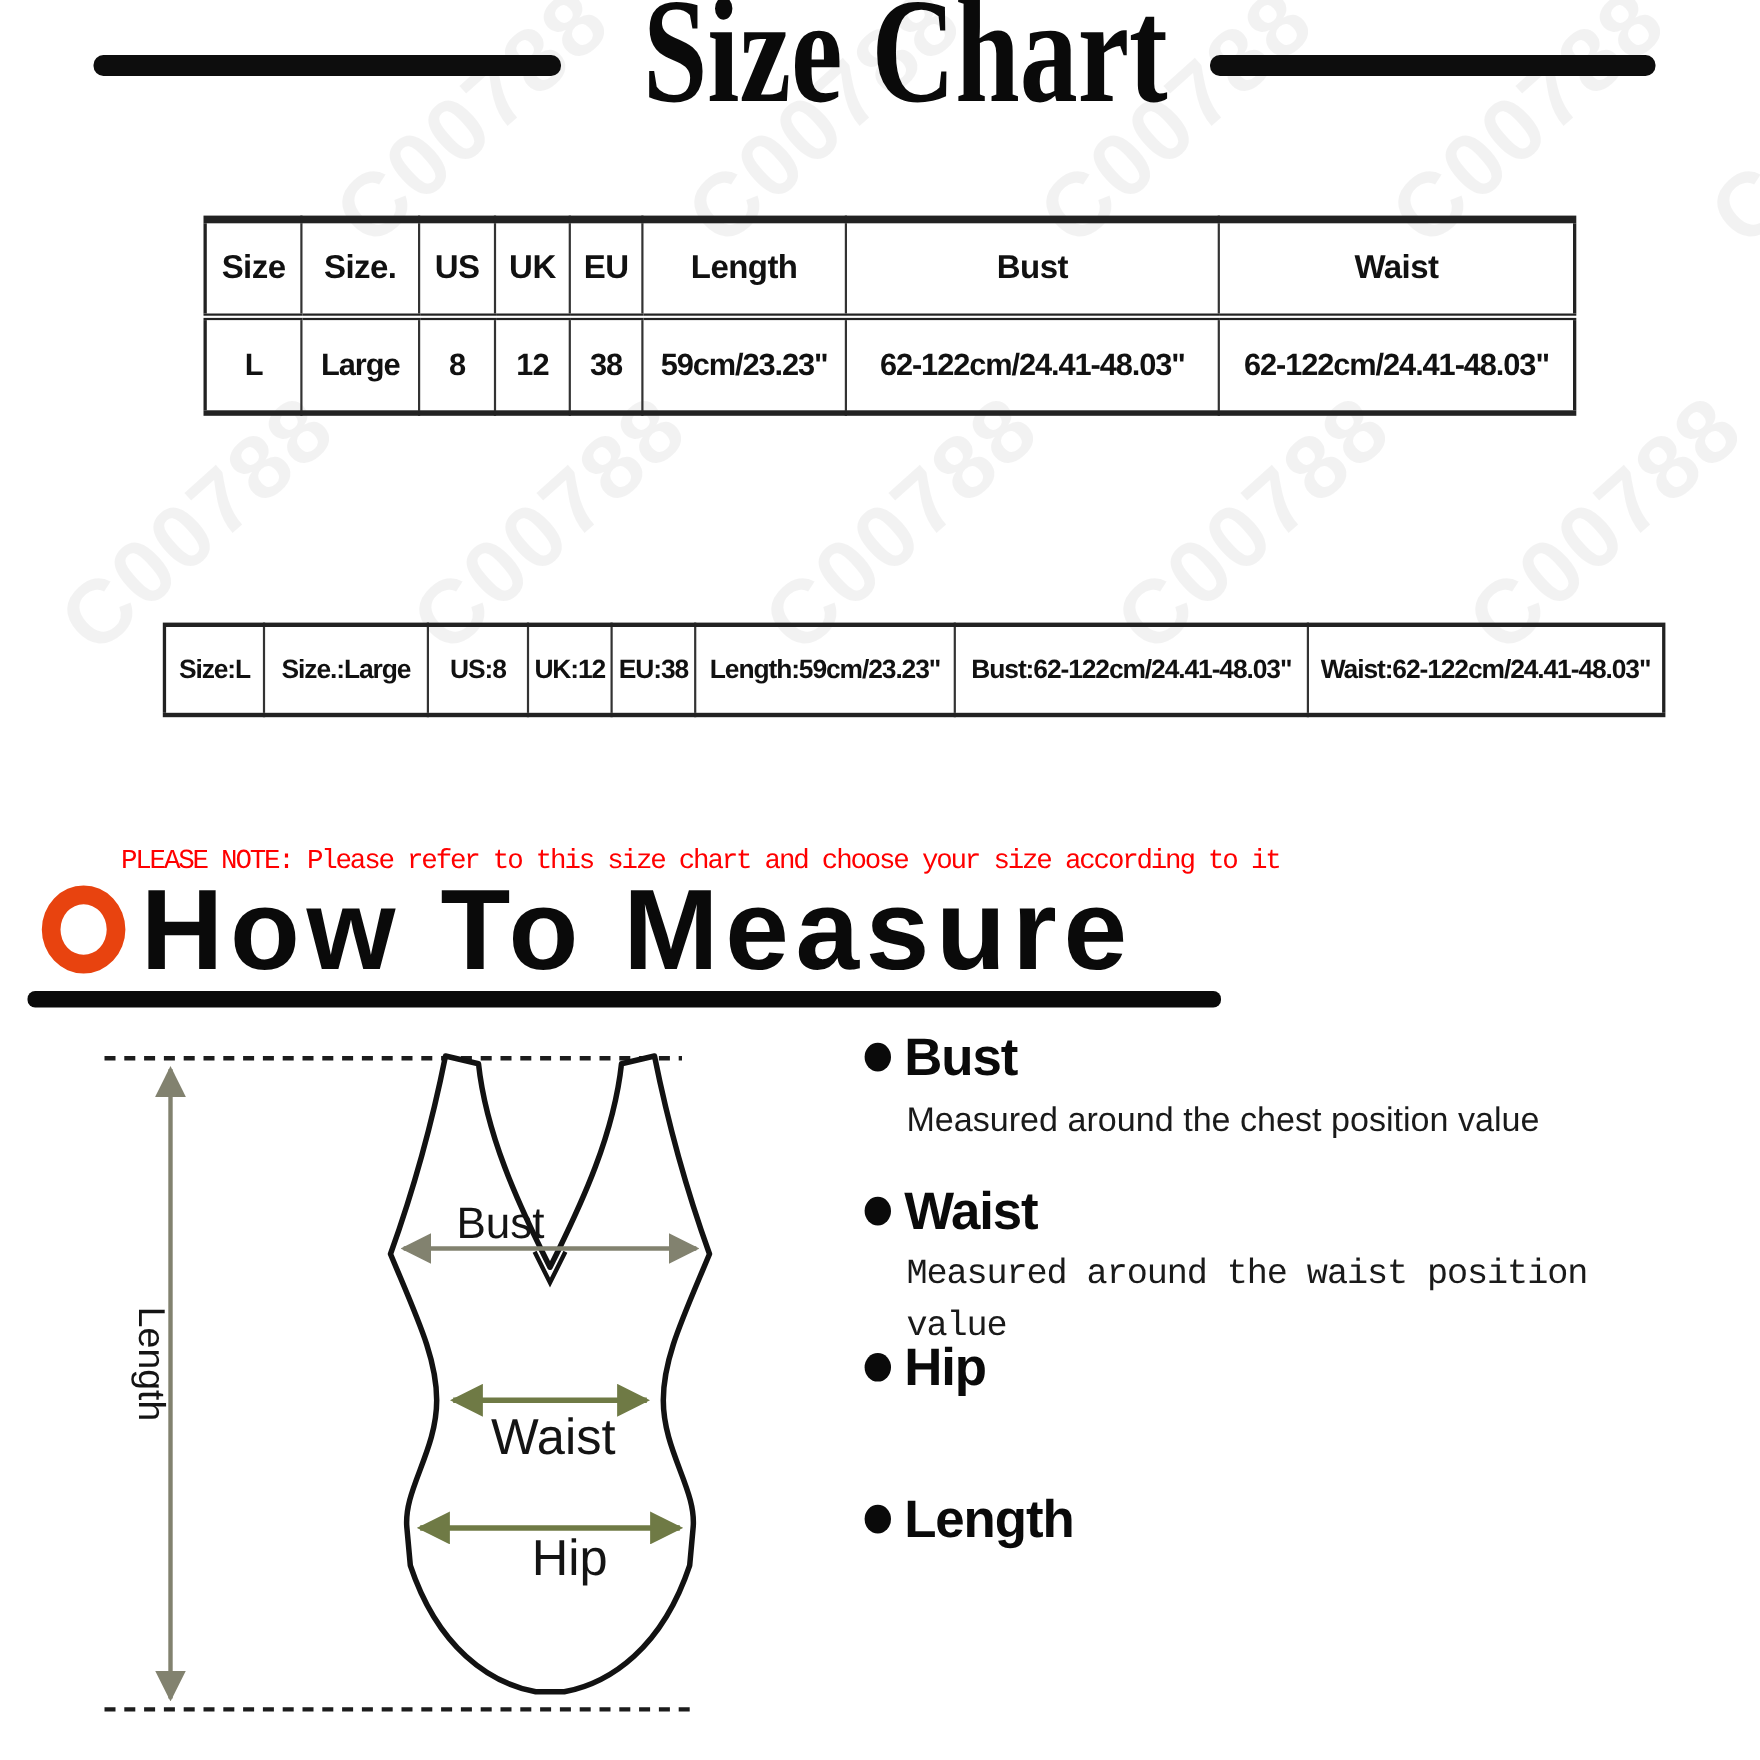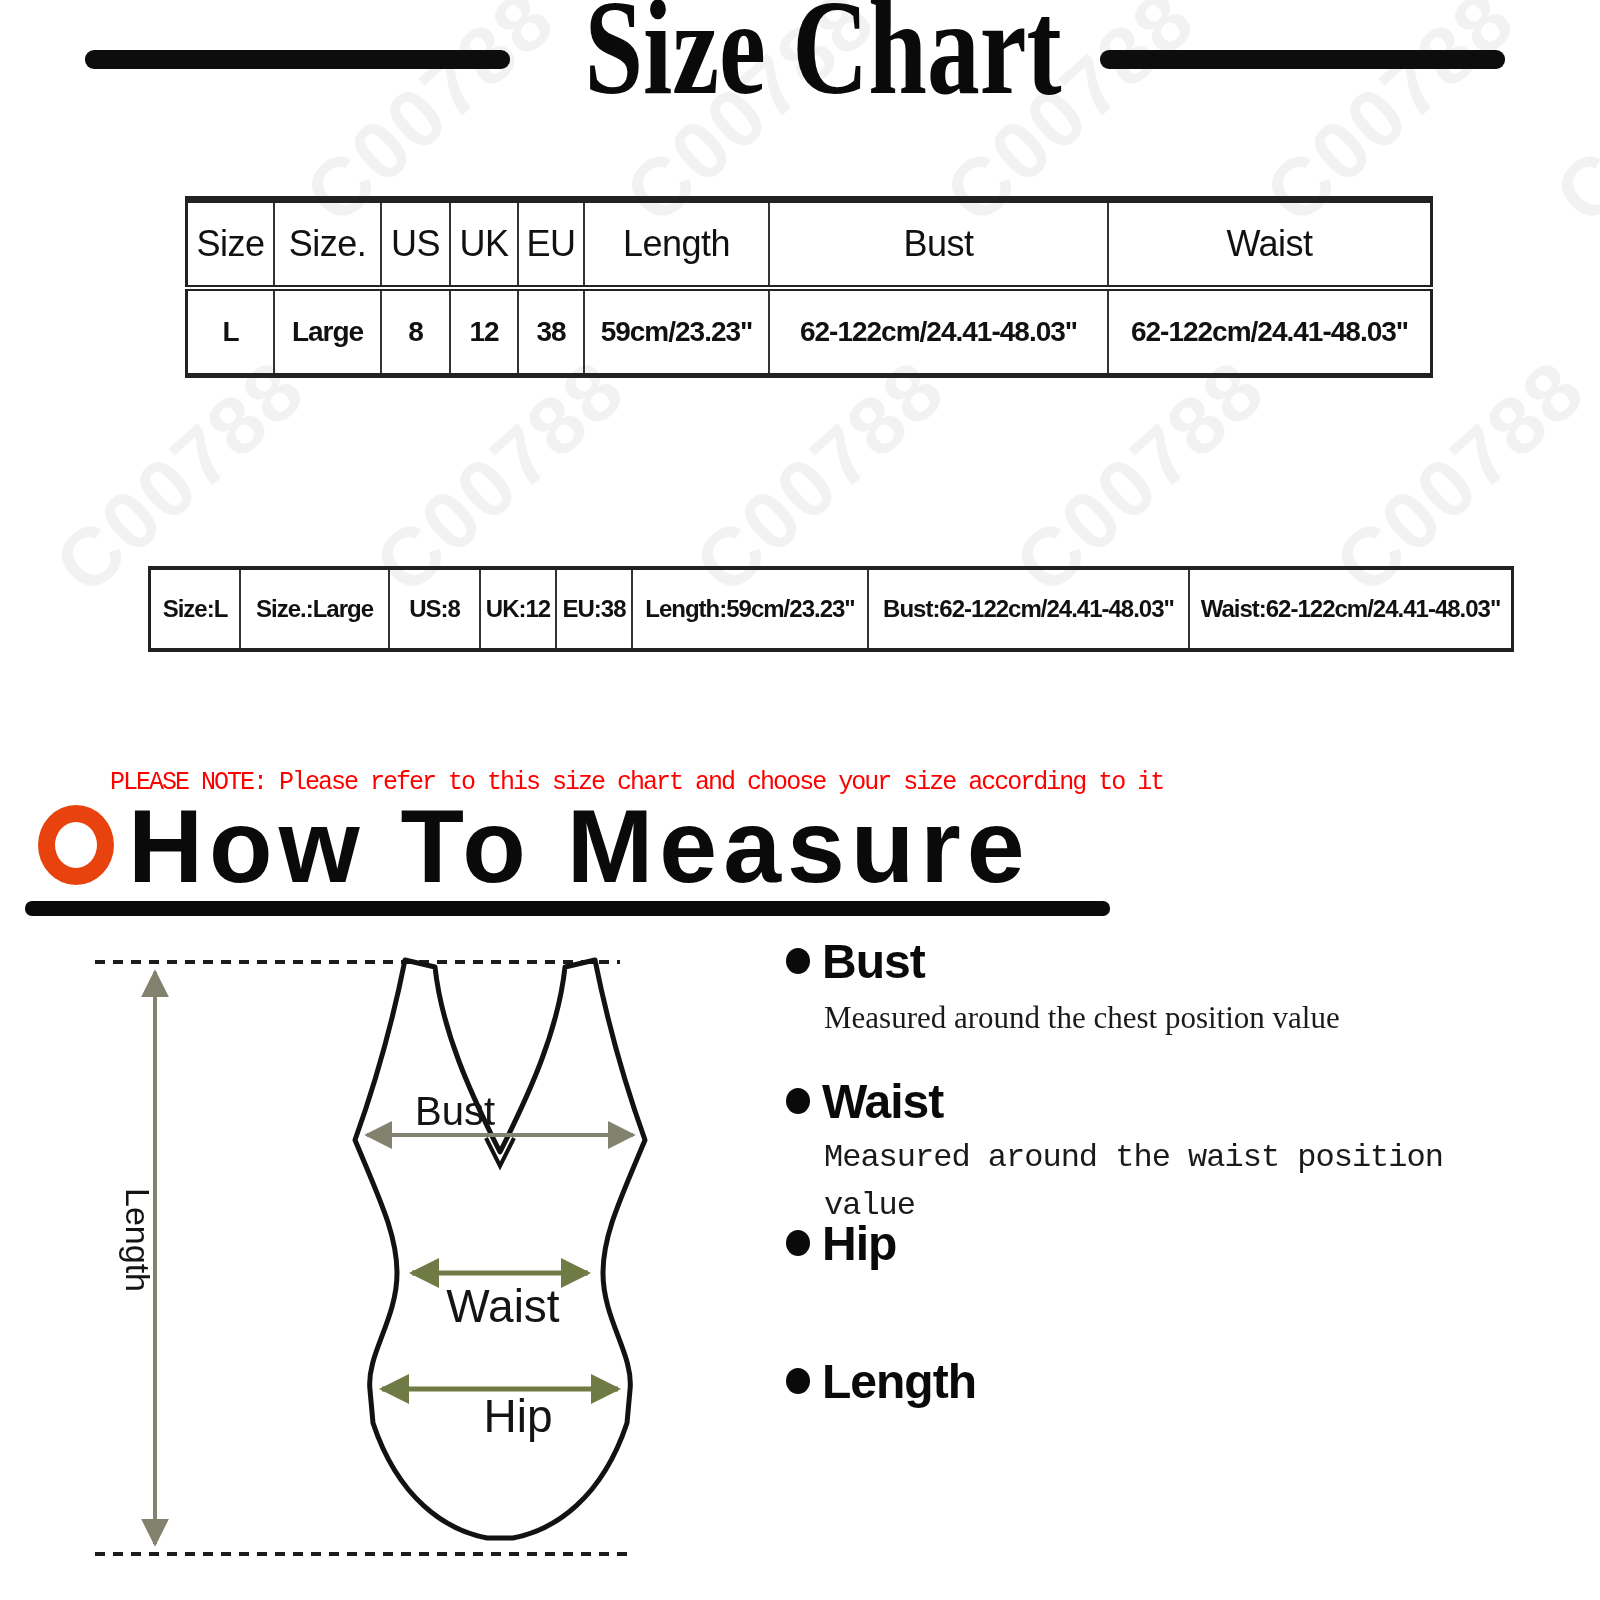--- a/index.html
+++ b/index.html
@@ -12,41 +12,41 @@
   .title-rule{position:absolute;height:19px;background:#0d0d0d;border-radius:9px;top:50px;}
   .title-rule.left{left:85px;width:425px;}
   .title-rule.right{left:1100px;width:405px;}
   .page-title{position:absolute;top:-21px;left:46px;width:1554px;margin:0;text-align:center;
       font-family:"Liberation Serif",serif;font-weight:bold;font-size:136px;line-height:136px;
       transform:scaleX(0.775);transform-origin:50% 50%;color:#0a0a0a;white-space:nowrap;}
   
   table{border-collapse:collapse;table-layout:fixed;background:transparent;}
   .t1{position:absolute;left:185px;top:196px;width:1228px;border:3px solid #222;border-top-width:7px;border-bottom-width:5px;}
   .t1 th{border:2px solid #333;border-bottom:6px double #222;height:82px;
-         font-size:36px;font-weight:normal;letter-spacing:-0.5px;text-align:center;padding:0;}
+         font-size:30px;font-weight:bold;letter-spacing:-0.5px;text-align:center;padding:0;}
   .t1 td{border:2px solid #333;height:82px;font-size:28px;font-weight:bold;letter-spacing:-1px;text-align:center;padding:0;}
   .t2{position:absolute;left:148px;top:566px;width:1314px;border:3px solid #222;border-top-width:4px;border-bottom-width:4px;}
   .t2 td{border:2px solid #333;height:78px;font-size:24px;font-weight:bold;letter-spacing:-1px;text-align:center;padding:0 2px;}
   
   .note{position:absolute;left:110px;top:765px;font-family:"Liberation Mono",monospace;
         font-size:25px;letter-spacing:-2px;line-height:36px;color:#ff0000;white-space:nowrap;font-weight:normal;}
   
   .donut{position:absolute;left:38px;top:805px;width:42px;height:46px;border:17px solid #e8430f;border-radius:50%;background:#fff;}
   .htm-heading{position:absolute;left:128px;top:794px;margin:0;font-size:104px;line-height:104px;
         font-weight:bold;letter-spacing:6px;color:#0a0a0a;white-space:nowrap;}
   .hbar{position:absolute;left:25px;top:901px;width:1085px;height:15px;background:#0a0a0a;border-radius:7px;}
   
   .diagram{position:absolute;left:60px;top:940px;width:680px;height:630px;}
   .diagram text{font-family:"Liberation Sans",sans-serif;fill:#141414;}
   
   .mi{position:absolute;left:786px;width:672px;}
   .mi .dot{position:absolute;left:0;top:12px;width:24px;height:26px;background:#0a0a0a;border-radius:50%;}
   .mi-h{margin:0 0 6px 36px;font-size:48px;line-height:52px;font-weight:bold;color:#0a0a0a;letter-spacing:-1px;}
   .mi-d{margin:0 0 0 38px;font-size:31px;line-height:48px;color:#1a1a1a;}
-  .mi-d.serif{font-family:Liberation Serif, serif;}
+  .mi-d.serif{font-family:Liberation Sans, sans-serif;}
   .mi-d.mono{font-family:"Liberation Mono",monospace;font-size:32px;letter-spacing:-1px;}
   .mi-d.wrap{width:640px;font-size:30px;}
 </style>
 </head>
 <body>
 
 <div class="page">
 
   <div>
     <span class="wm" style="left:280px;top:60px">C00788</span>

